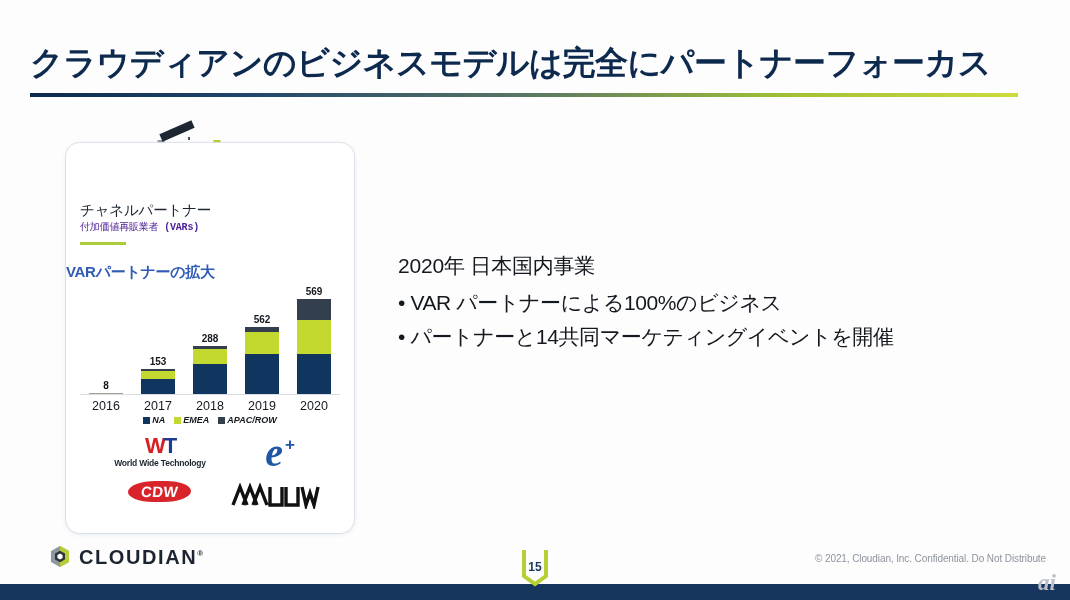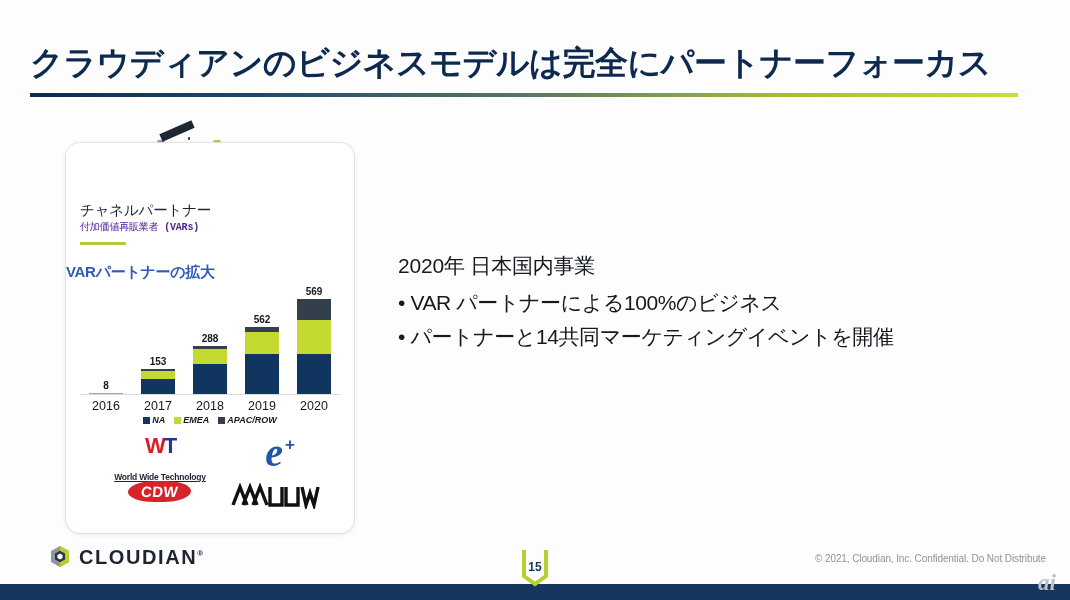--- a/index.html
+++ b/index.html
@@ -62,21 +62,21 @@
   }
   .lg{display:flex;align-items:center;gap:2px;font-size:9px;color:#14181f;font-weight:600;}
   .sw{width:7px;height:7px;display:inline-block;}
 
   
   .logos{position:absolute;left:10px;top:290px;width:268px;height:92px;}
   .lrow{position:absolute;display:flex;align-items:center;justify-content:center;}
   .wwt{left:24px;top:2px;width:120px;flex-direction:column;}
   .wwt .mark{font-size:22px;font-weight:800;color:#d81f26;letter-spacing:-2px;line-height:1;}
   .wwt .mark i{color:#1f3a93;font-style:normal;}
-  .wwt .nm{font-size:8.5px;font-weight:700;color:#1b2430;margin-top:15px;letter-spacing:-.2px;text-decoration:underline;}
+  .wwt .nm{font-size:8.5px;font-weight:700;color:#1b2430;margin-top:1px;letter-spacing:-.2px;}
   .cdw{left:38px;top:48px;width:92px;}
   .cdw .oval{
     color:#fff;background:#d8232a;font-weight:800;font-size:15px;letter-spacing:.5px;
     padding:2px 13px;border-radius:50%/60%;transform:skewX(-6deg);
   }
   .eplus{left:152px;top:0px;width:104px;}
   .eplus .e{font-family:"Liberation Serif","DejaVu Serif",serif;font-style:italic;font-weight:700;font-size:40px;color:#1f56a5;line-height:1;}
   .eplus .p{font-size:17px;color:#1f56a5;font-weight:600;margin-left:2px;align-self:flex-start;margin-top:2px;}
   .arrow{left:152px;top:50px;width:104px;}
 

